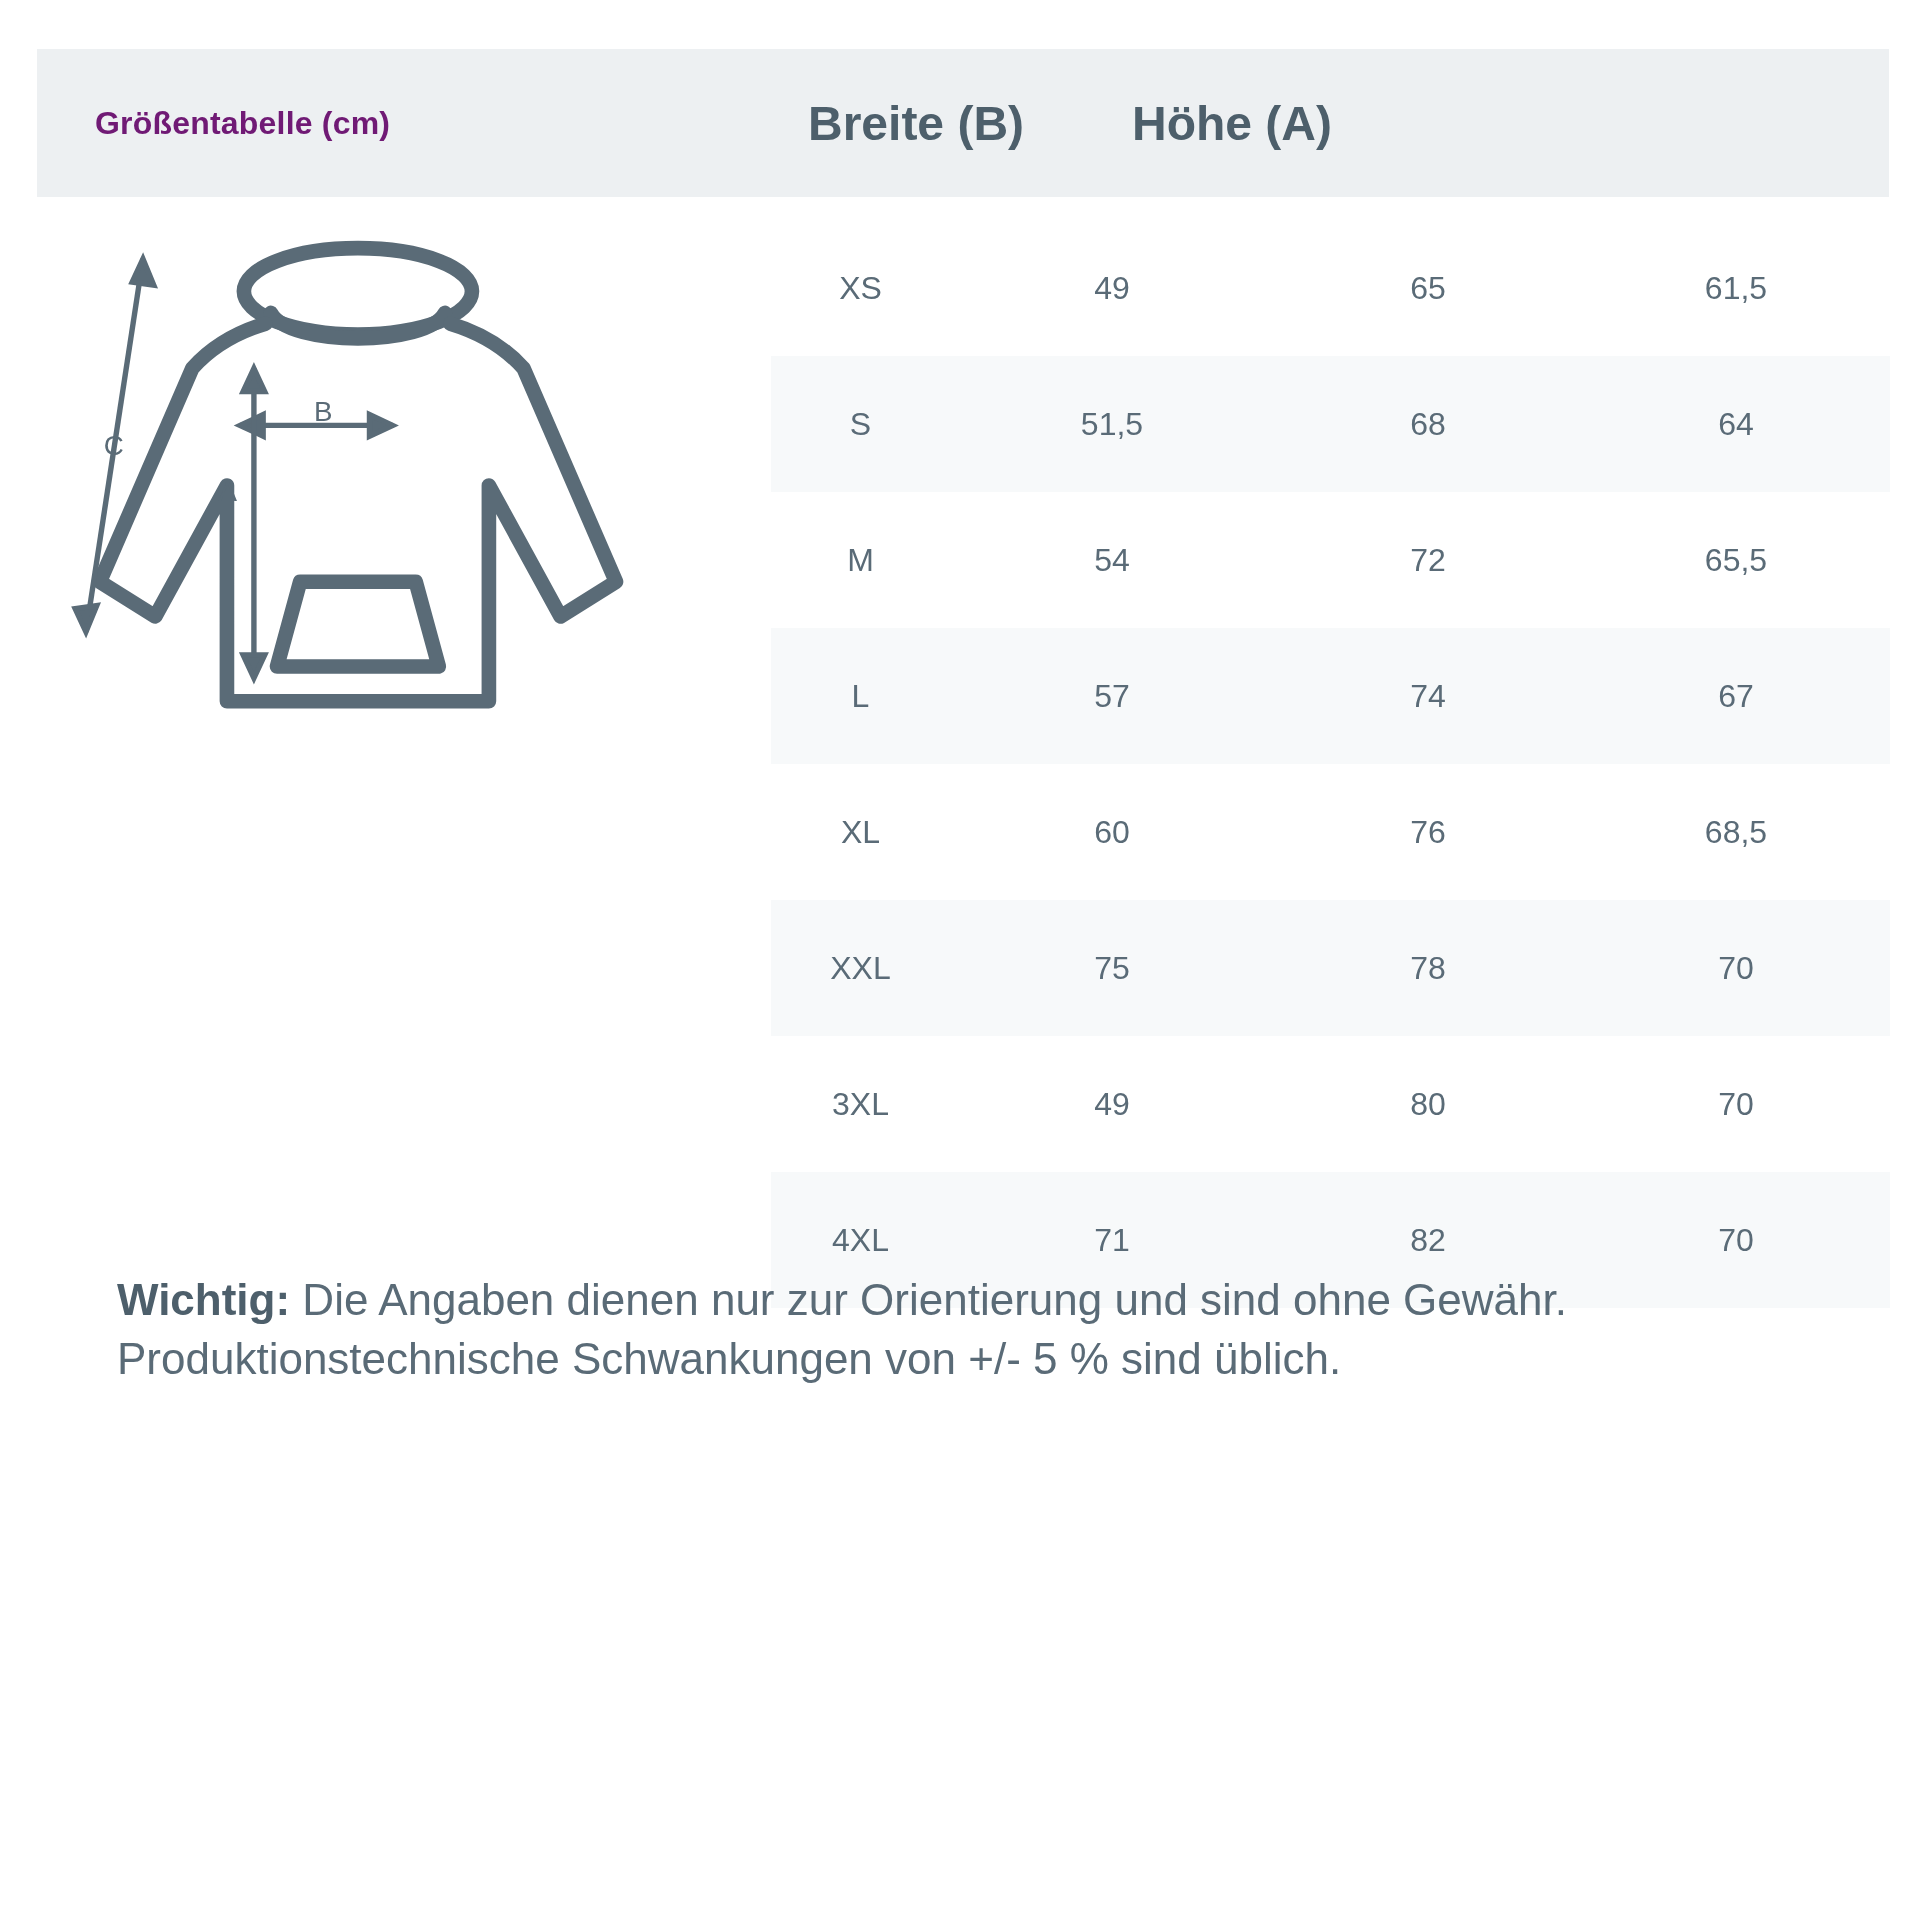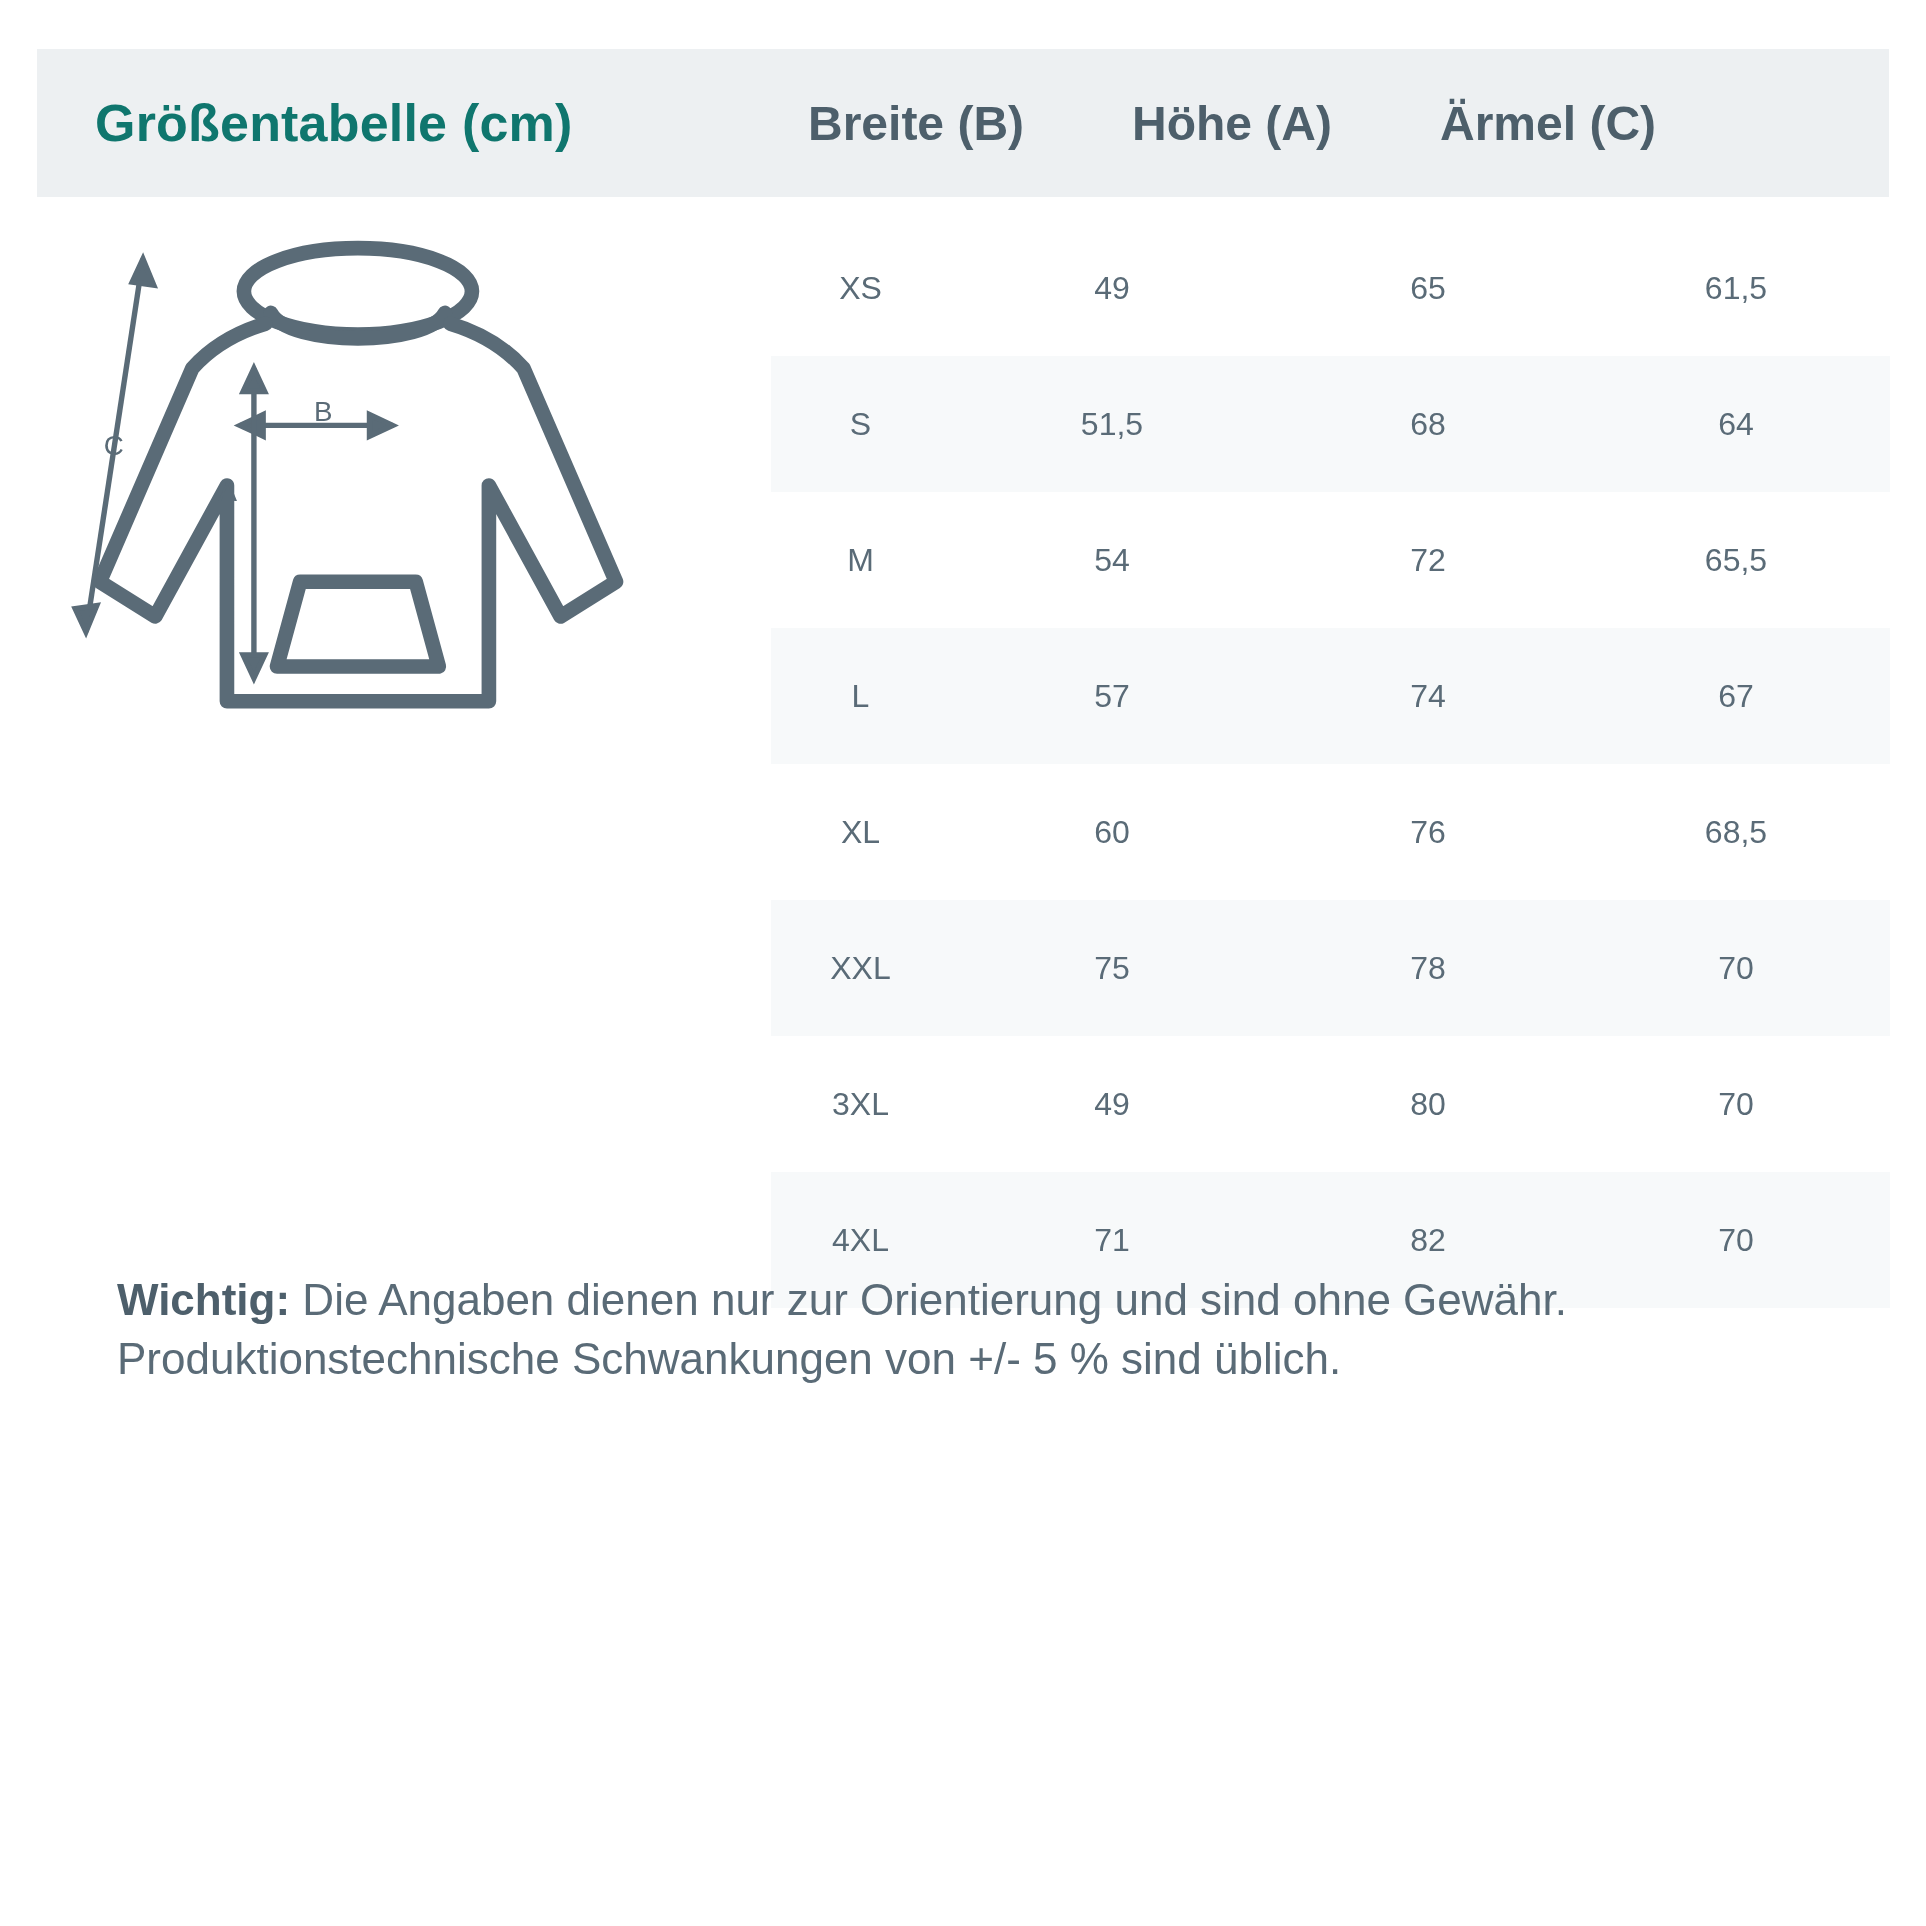--- a/index.html
+++ b/index.html
@@ -32,23 +32,23 @@
     background: #edf0f2;
     display: flex;
     align-items: center;
     box-sizing: border-box;
   }
   .header-title {
     position: absolute;
     left: 58px;
     top: 50%;
     transform: translateY(-50%);
-    font-size: 52px;
+    font-size: 32px;
     font-weight: bold;
-    color: #0f766e;
+    color: #701a75;
     letter-spacing: 0.2px;
     white-space: nowrap;
   }
   .header-cols {
     position: absolute;
     left: 771px;
     top: 50%;
     transform: translateY(-50%);
     display: flex;
     align-items: center;
@@ -118,21 +118,20 @@
 </head>
 <body>
 
 <div class="sheet">
 
   <div class="header-band">
     <div class="header-title">Größentabelle (cm)</div>
     <div class="header-cols">
       <div class="header-col c0">Breite (B)</div>
       <div class="header-col c1">Höhe (A)</div>
-      <div class="header-col c2">Ärmel (C)</div>
     </div>
   </div>
 
   <div class="garment">
     <svg viewBox="0 0 880 760" width="678" height="586" xmlns="http://www.w3.org/2000/svg">
       <g fill="none" stroke="#5a6b77" stroke-width="19" stroke-linejoin="round" stroke-linecap="round">
 
         <ellipse cx="375" cy="78" rx="148" ry="56"></ellipse>
 
         <path d="M262 106 C 285 150, 465 150, 488 106"></path>

